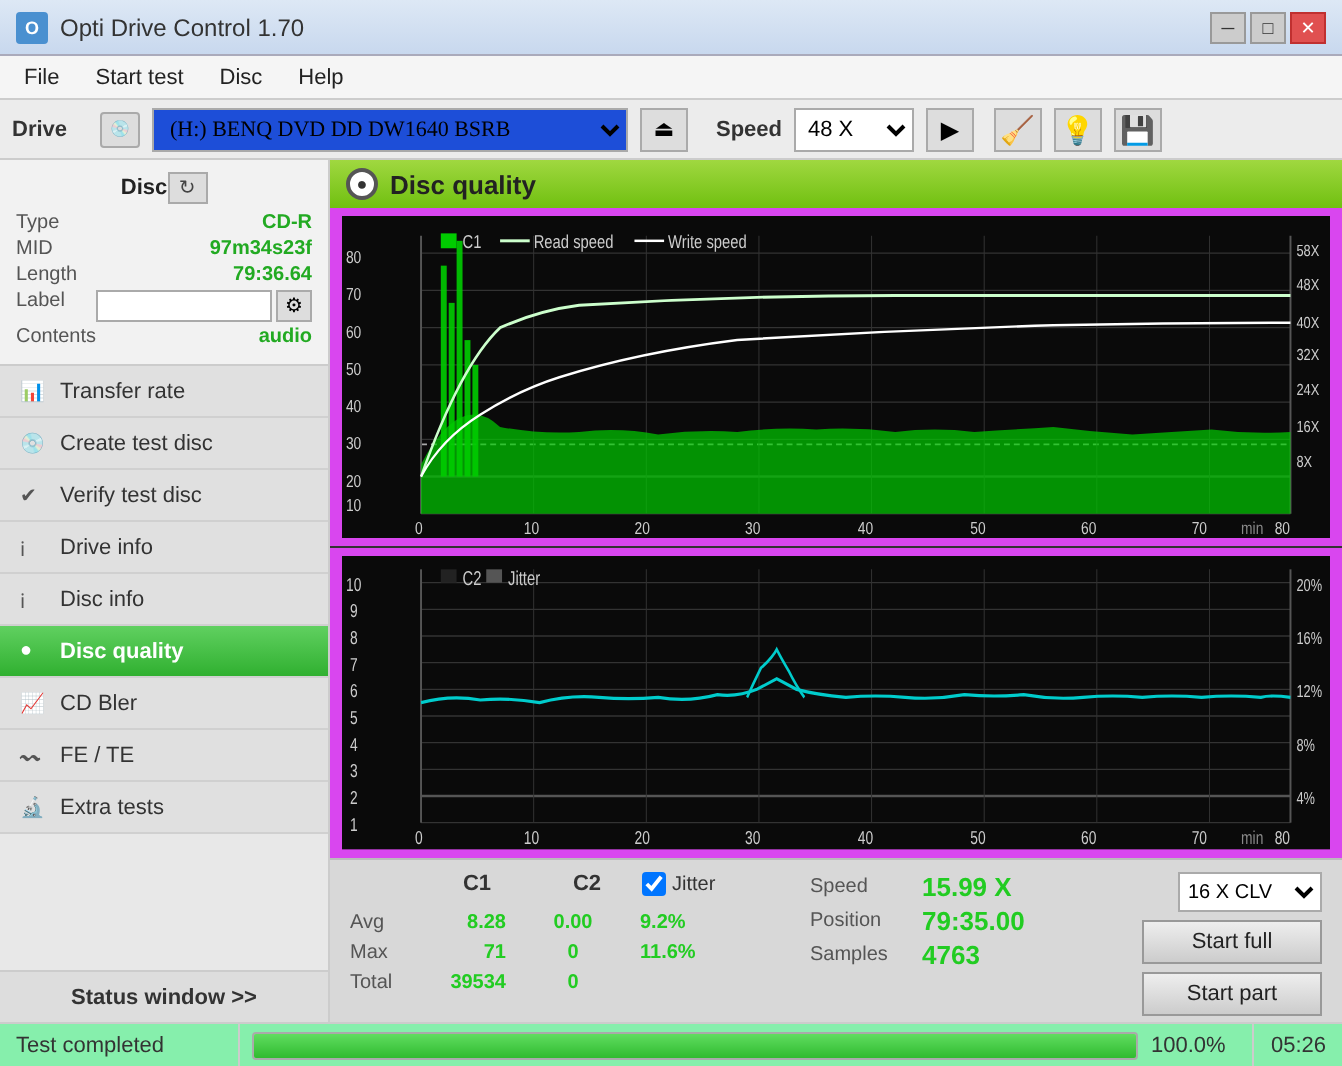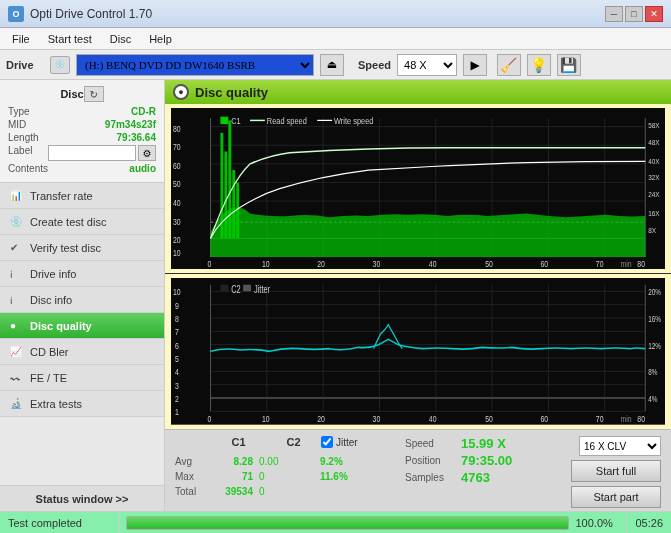--- a/index.html
+++ b/index.html
@@ -304,21 +304,21 @@
       font-size: 13px;
       font-weight: bold;
       color: #222;
     }
 
     
     .charts-container {
       flex: 1;
       display: flex;
       flex-direction: column;
-      background: #fef9c3;
+      background: #d946ef;
     }
 
     .chart-wrapper {
       flex: 1;
       position: relative;
       padding: 4px 6px;
     }
 
     
     .stats-bar {
@@ -350,23 +350,23 @@
     .stats-val-c1 {
       font-size: 10px;
       color: #22cc22;
       font-weight: bold;
       min-width: 36px;
       text-align: right;
     }
     .stats-val-c2 {
       font-size: 10px;
       color: #22cc22;
-      font-weight: normal;
+      font-weight: bold;
       min-width: 36px;
-      text-align: left;
+      text-align: center;
     }
     .stats-val-jitter {
       font-size: 10px;
       color: #22cc22;
       font-weight: bold;
       min-width: 36px;
       text-align: left;
     }
 
     .jitter-checkbox-row {
@@ -407,21 +407,21 @@
     }
 
     .action-buttons {
       display: flex;
       flex-direction: column;
       gap: 4px;
       margin-left: auto;
       align-items: flex-end;
     }
     .speed-clv-select {
-      width: 82px;
+      width: 72px;
       height: 20px;
       font-size: 10px;
       border: 1px solid #aaa;
       background: white;
     }
     .action-btn {
       width: 90px;
       height: 22px;
       background: linear-gradient(to bottom, #eee, #ccc);
       border: 1px solid #999;

